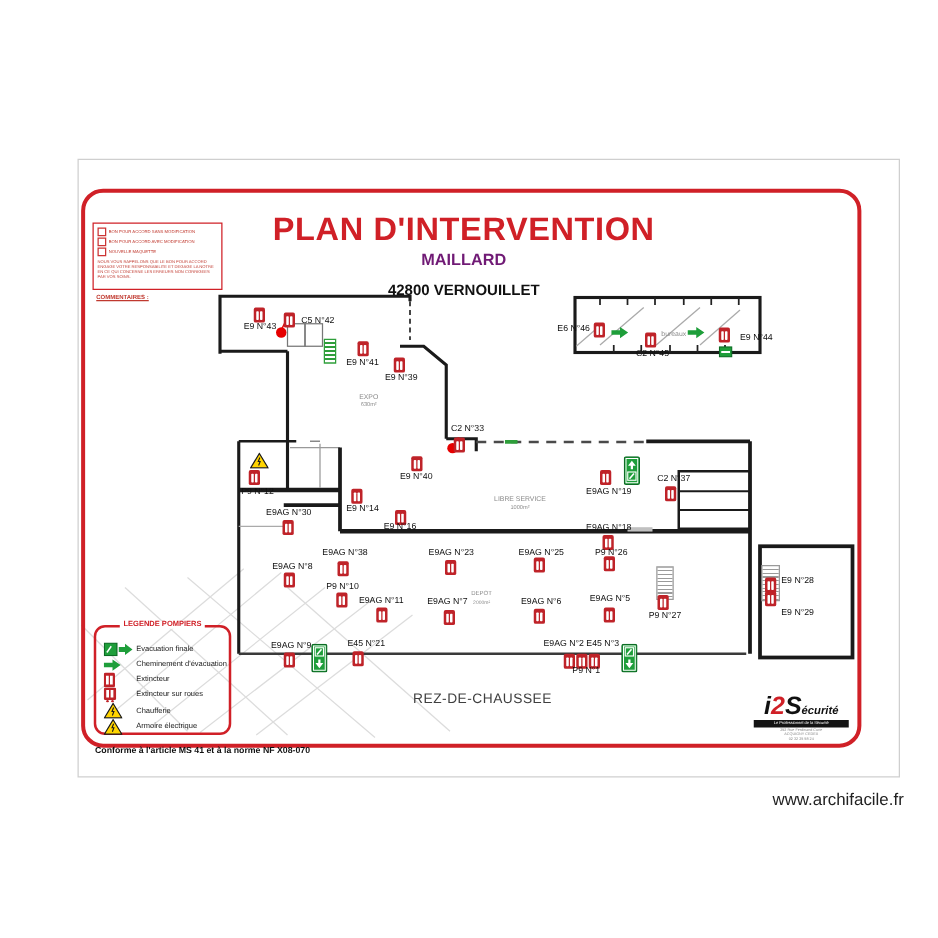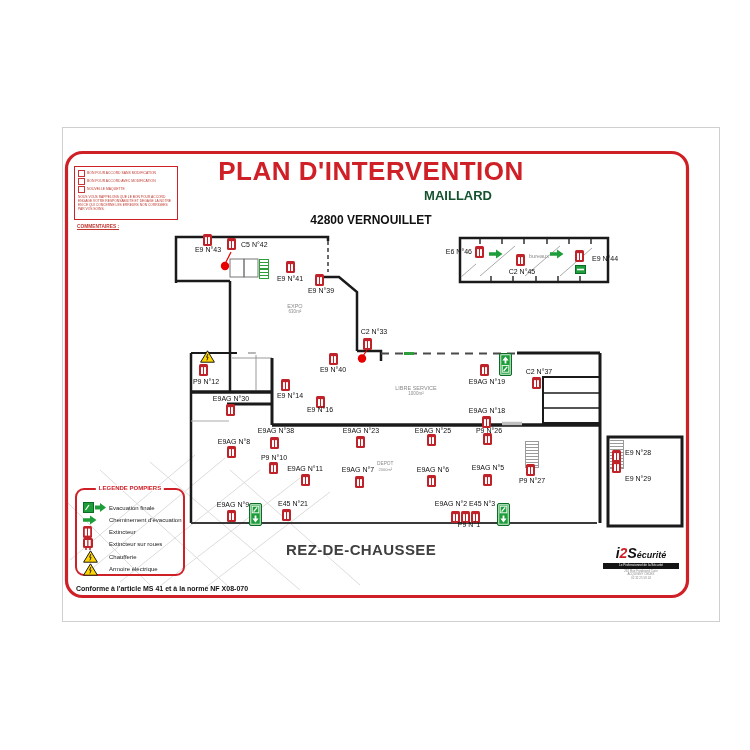--- a/index.html
+++ b/index.html
@@ -1,25 +1,25 @@
 <!DOCTYPE html>
 <html><head>
 <meta charset="utf-8">
 <style>
   html,body{margin:0;padding:0;background:#fff;}
   #page{position:relative;width:750px;height:750px;background:#ffffff;overflow:hidden;
         font-family:"Liberation Sans", sans-serif;}
-  #plan{position:absolute;left:0;top:0;width:750px;height:694px;}
+  #plan{position:absolute;left:0;top:12px;width:750px;height:694px;}
   #walls{position:absolute;left:0;top:0;z-index:1;}
 
   
   .main-title{position:absolute;left:180px;top:156px;width:382px;text-align:center;
     font-size:26px;font-weight:bold;color:#d02027;letter-spacing:0.5px;z-index:4;white-space:nowrap;}
-  .client{position:absolute;left:250px;top:188px;width:242px;text-align:right;
-    font-size:13px;font-weight:bold;color:#14532d;z-index:4;}
+  .client{position:absolute;left:250px;top:188px;width:242px;text-align:center;
+    font-size:13px;font-weight:bold;color:#701a75;z-index:4;}
   .addr1{position:absolute;left:250px;top:202px;width:242px;text-align:center;
     font-size:10.5px;font-weight:bold;color:#111;z-index:4;}
   .addr2{position:absolute;left:250px;top:213px;width:242px;text-align:center;
     font-size:12px;font-weight:bold;color:#111;z-index:4;}
 
   
   .approval{position:absolute;left:74px;top:166px;width:104px;height:54px;
     border:1px solid #d02027;z-index:4;padding:3px 3px;box-sizing:border-box;color:#c33;}
   .chk-row{display:flex;align-items:center;margin-bottom:1.5px;}
   .chk-box{width:4.5px;height:4.5px;border:0.8px solid #c33;margin-right:2.5px;flex:none;background:#fff;}
@@ -48,25 +48,25 @@
   .legend{position:absolute;left:75px;top:488px;width:110px;height:88px;
     border:2.5px solid #d02027;border-radius:9px;z-index:6;box-sizing:border-box;}
   .legend-title{position:absolute;left:50%;top:-5px;transform:translateX(-50%);
     background:#fff;padding:0 3px;font-size:6px;font-weight:bold;color:#d02027;white-space:nowrap;}
   .legend-row{position:absolute;left:6px;display:flex;align-items:center;height:11px;}
   .legend-ico{width:26px;flex:none;display:flex;align-items:center;}
   .legend-lab{font-size:6px;color:#222;white-space:nowrap;}
 
   
   .footer-note{position:absolute;left:76px;top:585px;font-size:7px;font-weight:bold;color:#111;z-index:6;white-space:nowrap;}
-  .floor-label{position:absolute;left:286px;top:541px;width:200px;text-align:left;
-    font-size:15px;font-weight:bold;color:#3f3f3f;letter-spacing:0.4px;z-index:4;}
+  .floor-label{position:absolute;left:286px;top:541px;width:200px;text-align:center;
+    font-size:11px;font-weight:normal;color:#3f3f3f;letter-spacing:0.4px;z-index:4;}
   .logo{position:absolute;left:596px;top:546px;width:90px;text-align:center;z-index:6;}
   .logo-word{font-weight:bold;font-style:italic;color:#111;line-height:14px;white-space:nowrap;}
-  .logo-i2s{font-size:14px;} .logo-2{color:#d02027;} .logo-rest{font-size:9px;}
+  .logo-i2s{font-size:20px;} .logo-2{color:#d02027;} .logo-rest{font-size:9px;}
   .logo-bar{margin:1px auto 1px auto;width:76px;background:#141414;color:#fff;
     font-size:3.2px;line-height:5.5px;white-space:nowrap;}
   .logo-addr{font-size:3px;line-height:3.8px;color:#8a8a8a;white-space:nowrap;}
   .watermark{position:absolute;left:523px;top:620px;width:200px;text-align:right;
     font-size:13.5px;color:#222;z-index:6;}
 </style>
 </head>
 <body>
 
 <div id="page">
@@ -253,20 +253,21 @@
     <div class="logo">
       <div class="logo-word">
         <span class="logo-i2s"><span>i</span><span class="logo-2">2</span><span>S</span></span><span class="logo-rest">écurité</span>
       </div>
       <div class="logo-bar">Le Professionnel de la Sécurité</div>
       <div class="logo-addr">292 Rue Ferdinand Curie</div>
       <div class="logo-addr">ACQUIGNY CEDEX</div>
       <div class="logo-addr">02 32 25 58 24</div>
     </div>
 
+    <div class="watermark">www.archifacile.fr</div>
   <div class="ext" style="left:203px;top:234px"></div>
       <div class="eq-label" style="left:208px;top:246px;transform:translateX(-50%)">E9 N°43</div>
       <div class="ext" style="left:227px;top:238px"></div>
       <div class="eq-label" style="left:241px;top:241px;transform:none">C5 N°42</div>
       <div class="ext" style="left:286px;top:261px"></div>
       <div class="eq-label" style="left:290px;top:275px;transform:translateX(-50%)">E9 N°41</div>
       <div class="ext" style="left:315px;top:274px"></div>
       <div class="eq-label" style="left:321px;top:287px;transform:translateX(-50%)">E9 N°39</div>
       <div class="ext" style="left:363px;top:338px"></div>
       <div class="eq-label" style="left:374px;top:328px;transform:translateX(-50%)">C2 N°33</div>

